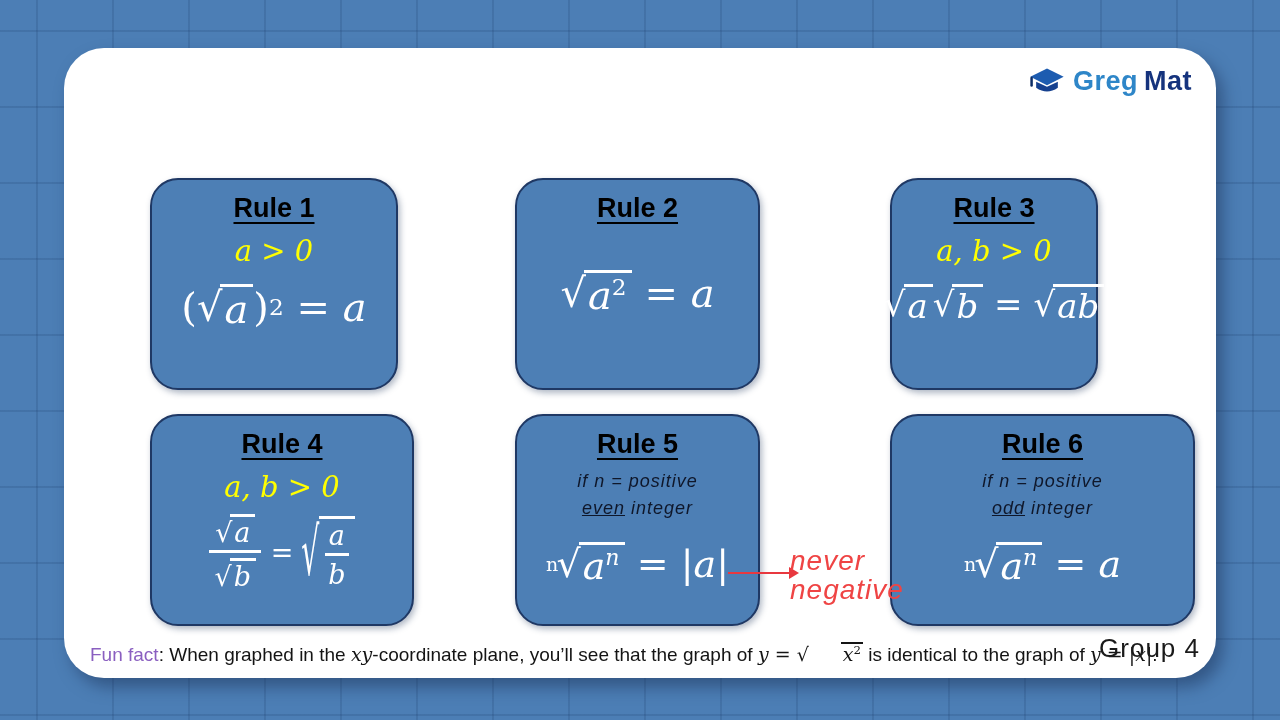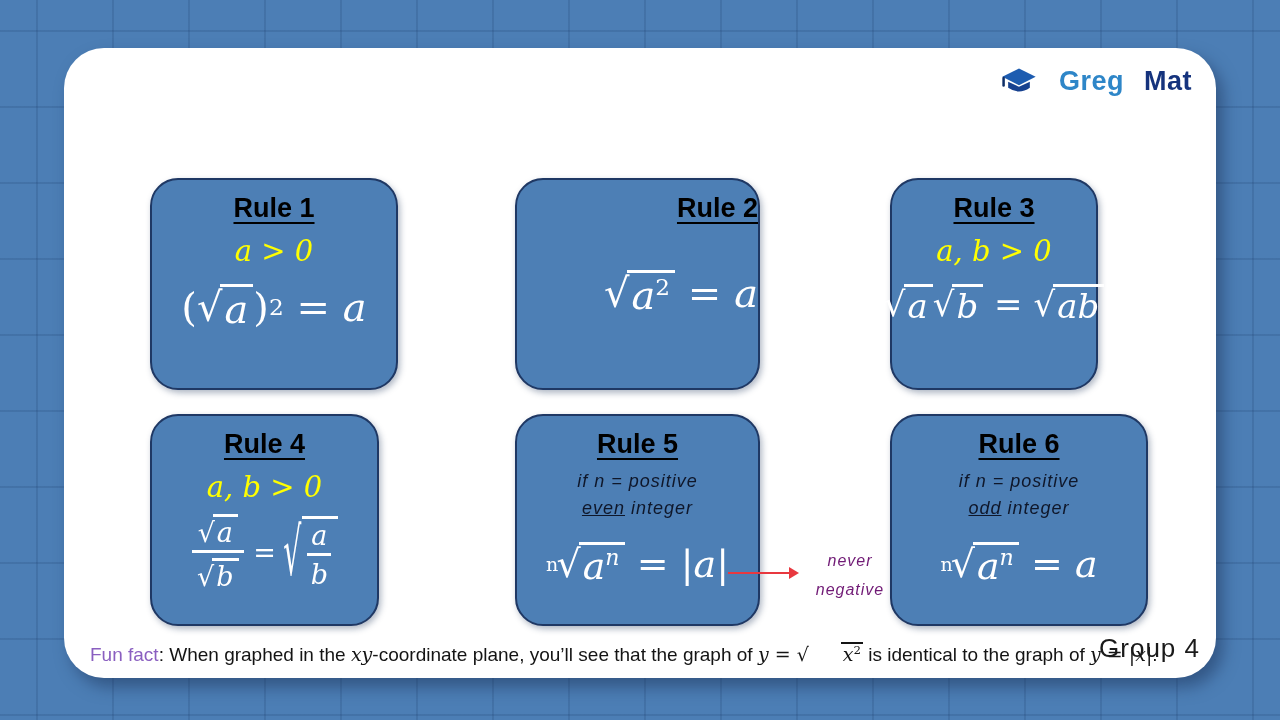--- a/index.html
+++ b/index.html
@@ -13,40 +13,40 @@
       linear-gradient(90deg, rgba(23,52,100,0.17) 2px, transparent 2px);
     background-size:76px 76px;
     background-position:36px 30px;
   }
   .slide {
     position:absolute; left:64px; top:48px; width:1152px; height:630px;
     background:#ffffff; border-radius:40px;
     box-shadow:7px 9px 16px rgba(25,48,85,0.5);
   }
   
-  .logo { position:absolute; top:16px; right:24px; display:flex; align-items:center; gap:20px; }
+  .logo { position:absolute; top:16px; right:24px; display:flex; align-items:center; gap:6px; }
   .logo-greg { font-size:27px; font-weight:600; color:#2e86c8; letter-spacing:0.5px; }
   .logo-mat  { font-size:27px; font-weight:800; color:#15337d; letter-spacing:0.5px; }
   
   .page-title {
     position:absolute; top:14px; left:0; right:0; text-align:center;
     font-size:86px; font-weight:500; color:#141414; letter-spacing:1px;
   }
   
   .rule-card {
     position:absolute; background:#4d7fb5; border:2px solid #1f3864; border-radius:28px;
     display:flex; flex-direction:column; align-items:center; padding-top:13px;
     box-shadow:2px 3px 6px rgba(25,48,85,0.35);
   }
   .r1c1{ left:86px;  top:130px; width:248px; height:212px; }
-  .r1c2{ left:451px; top:130px; width:245px; height:212px;align-items:flex-end; }
+  .r1c2{ left:451px; top:130px; width:245px; height:212px; }
   .r1c3{ left:826px; top:130px; width:208px; height:212px; }
-  .r2c1{ left:86px;  top:366px; width:229px; height:212px; }
+  .r2c1{ left:86px;  top:366px; width:264px; height:212px; }
   .r2c2{ left:451px; top:366px; width:245px; height:212px; }
-  .r2c3{ left:826px; top:366px; width:258px; height:212px; }
+  .r2c3{ left:826px; top:366px; width:305px; height:212px; }
   .rule-title {
     font-size:27px; font-weight:700; color:#000000;
     text-decoration:underline; text-underline-offset:5px; text-decoration-thickness:2px;
   }
   .cond {
     margin-top:10px; font-family:"DejaVu Serif", serif; font-style:italic;
     color:#ffff00; font-size:29px;
   }
   .script-line {
     font-style:italic; color:#0f172a; font-size:18px; letter-spacing:1px; line-height:27px;
@@ -76,22 +76,22 @@
   .vinc2 { display:inline-block; border-top:3px solid currentColor; padding:3px 6px 0 5px; }
   .vinc2 .num { border-bottom:3px solid currentColor; padding:0 4px 4px 4px; }
   .vinc2 .den { padding:5px 4px 0 4px; }
   
   .annot-arrow { position:absolute; left:664px; top:524px; width:62px; height:2px; background:#e8383f; }
   .annot-arrow::after {
     content:""; position:absolute; right:-9px; top:-5px;
     border-left:10px solid #e8383f; border-top:6px solid transparent; border-bottom:6px solid transparent;
   }
   .annot-text {
-    position:absolute; left:726px; top:498px; width:120px; text-align:center;
-    color:#701a75; font-style:italic; font-size:16px; line-height:29px; letter-spacing:1px;
+    position:absolute; left:726px; top:498px; width:120px; 
+    color:#ef4444; font-style:italic; font-size:28px; line-height:29px; letter-spacing:1px;
   }
   
   .fun-fact { position:absolute; left:26px; bottom:12px; font-size:19px; color:#141414; white-space:nowrap; }
   .ff-label { color:#8a5fc0; }
   .ff-math { font-family:"DejaVu Serif", serif; font-style:italic; }
   .ff-math .rsym, .ff-math .ff-up { font-style:normal; }
   .fun-fact .vinc { border-top-width:2px; padding:1px 2px 0 2px;margin-left:32px; }
   .fun-fact sup.exp { font-size:0.62em; }
   
   .group-label { position:absolute; right:16px; bottom:14px; font-size:26px; font-weight:500; color:#1a1a1a; letter-spacing:1px; }

